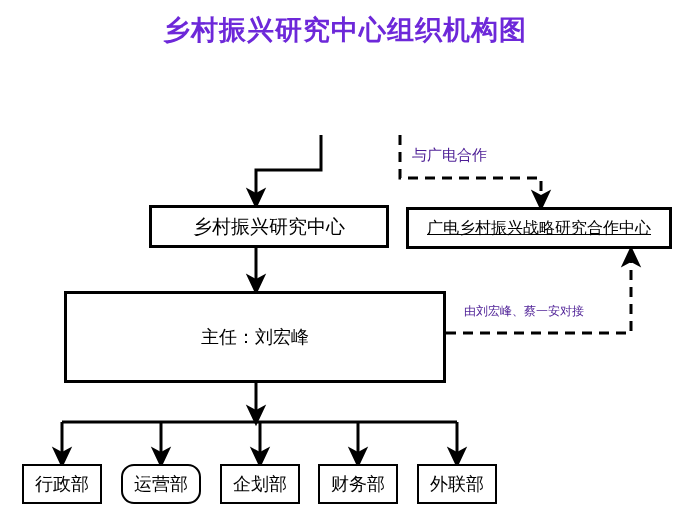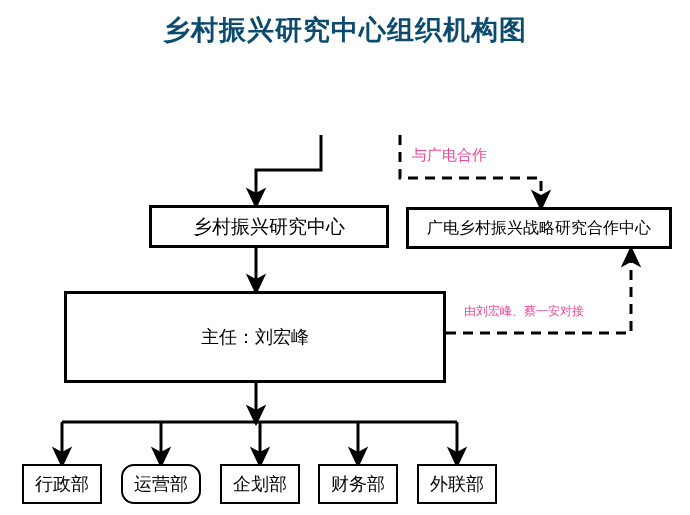--- a/index.html
+++ b/index.html
@@ -20,21 +20,21 @@
   #chart-title {
     position: absolute;
     left: 0;
     top: 12px;
     width: 690px;
     text-align: center;
     font-family: "DejaVu Serif", "Liberation Serif", serif;
     font-size: 27px;
     font-weight: 700;
     letter-spacing: 1px;
-    color: #0c4a6e;
+    color: #6d28d9;
     white-space: nowrap;
   }
   .node {
     position: absolute;
     box-sizing: border-box;
     border: 3px solid #000000;
     background: #ffffff;
     display: flex;
     flex-direction: column;
     align-items: center;
@@ -50,20 +50,21 @@
     left: 192px; top: 81px; width: 312px; height: 54px;
     font-size: 23px;
   }
   #node-research-center {
     left: 149px; top: 205px; width: 240px; height: 43px;
     font-size: 19px;
   }
   #node-partner-center {
     left: 406px; top: 207px; width: 266px; height: 42px;
     font-size: 16px;
+    text-decoration: underline;
   }
   #node-leadership {
     left: 64px; top: 291px; width: 382px; height: 92px;
     font-size: 18px;
     justify-content: space-around;
     gap: 8px;
   }
   #node-leadership .lead-line { padding: 2px 0; white-space: nowrap; }
   #node-leadership .lead-line.deputy { font-size: 18px; }
 
@@ -93,21 +94,21 @@
   }
   .edge-dashed {
     stroke: #000000;
     stroke-width: 3;
     fill: none;
     stroke-dasharray: 10 7;
   }
   .edge-label {
     position: absolute;
     font-family: "DejaVu Sans", "Liberation Sans", sans-serif;
-    color: #ec4899;
+    color: #4c1d95;
     white-space: nowrap;
   }
   #label-broadcast-coop {
     left: 412px; top: 146px;
     font-size: 15px;
   }
   #label-liaison {
     left: 464px; top: 303px;
     font-size: 12px;
   }

